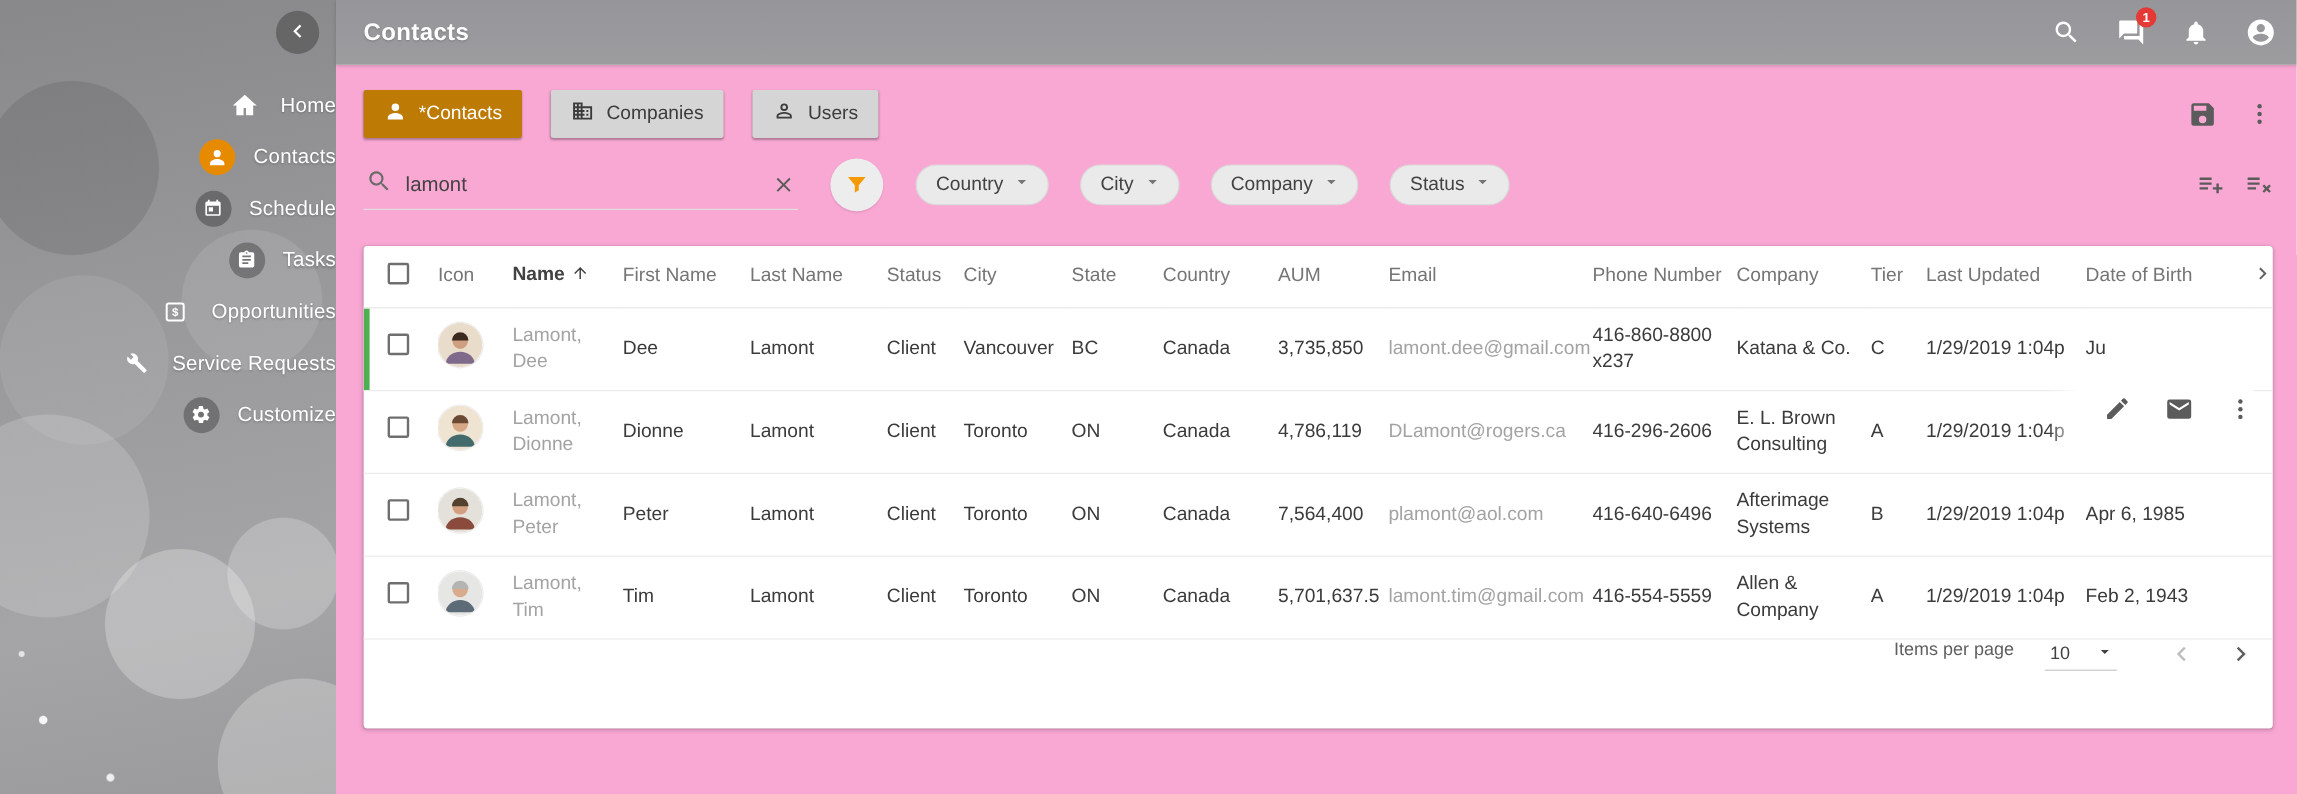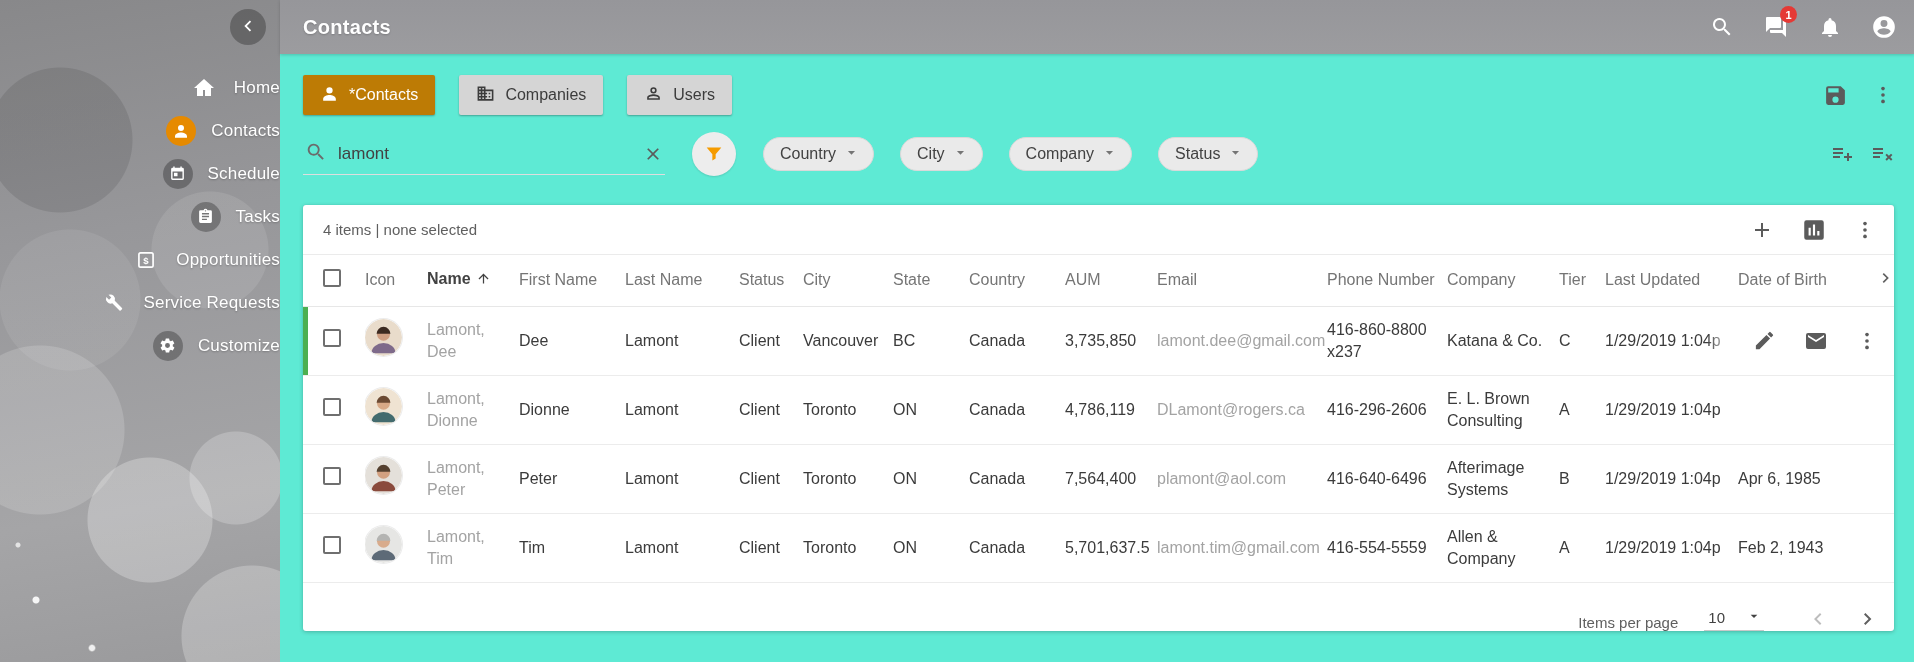--- a/index.html
+++ b/index.html
@@ -49,21 +49,21 @@
     box-shadow:0 1px 3px rgba(0,0,0,.18);position:relative;z-index:3;
   }
   .topbar-title{font-size:20px;font-weight:700;letter-spacing:.3px;text-shadow:0 1px 2px rgba(0,0,0,.2);}
   .topbar-icons{margin-left:auto;display:flex;align-items:center;gap:26px;}
   .tb-icon{position:relative;width:28px;height:28px;display:flex;align-items:center;justify-content:center;color:#fff;cursor:pointer;background:none;border:none;}
   .badge{
     position:absolute;top:-7px;right:-7px;min-width:17px;height:17px;border-radius:9px;background:var(--badge);
     color:#fff;font-size:11px;display:flex;align-items:center;justify-content:center;padding:0 4px;font-weight:700;
   }
 
-  .content{flex:1;background:#5eead4;padding:0 20px 0 23px;position:relative;}
+  .content{flex:1;background:#f9a8d4;padding:0 20px 0 23px;position:relative;}
 
   
   .tabs-row{display:flex;align-items:center;margin-top:21px;}
   .tab{
     height:40px;display:flex;align-items:center;gap:10px;padding:0 17px;margin-right:24px;border:none;border-radius:2px;
     background:#d5d5d5;color:#3c3c3c;font-size:16px;font-family:inherit;cursor:pointer;
     box-shadow:0 1px 2px rgba(0,0,0,.3);
   }
   .tab.active{background:var(--accent);color:#fff;}
   .tabs-right{margin-left:auto;display:flex;align-items:center;gap:24px;color:#565656;}
@@ -101,21 +101,21 @@
   .avatar{display:inline-block;width:37px;height:37px;border-radius:50%;overflow:hidden;box-shadow:0 0 0 1px rgba(0,0,0,.08);}
   .avatar svg{display:block;width:37px;height:37px;}
   .sort-arrow{vertical-align:-2px;margin-left:5px;color:#424242;}
   .th-chevron{color:#616161;cursor:pointer;}
 
   .row-actions{
     position:absolute;top:102px;right:16px;height:67px;display:flex;align-items:center;gap:28px;color:#5f6368;
     background:linear-gradient(90deg,rgba(255,255,255,0) 0%,#fff 16%);padding-left:46px;
   }
 
-  .pagination{display:flex;align-items:flex-end;justify-content:flex-end;height:48px;padding-right:14px;font-size:15px;color:#5f5f5f;}
+  .pagination{display:flex;align-items:flex-start;justify-content:flex-end;height:74px;padding-right:14px;font-size:15px;color:#5f5f5f;}
   .page-size{display:flex;align-items:center;gap:21px;margin-left:26px;border-bottom:1px solid #c9c9c9;padding:2px 2px 3px 4px;cursor:pointer;color:#424242;}
   .pg-prev{margin-left:42px;color:#bdbdbd;}
   .pg-next{margin-left:26px;color:#5f5f5f;}
 </style>
 </head>
 <body>
 
 <div class="app">
 
   <aside class="sidebar">
@@ -312,42 +312,20 @@
           </button>
           <button class="icon-btn">
             <svg width="24" height="24" viewBox="0 0 24 24" fill="currentColor">
                 <path d="M3 6h10v2H3zm0 4h10v2H3zm0 4h7v2H3zm12.4-.9 2.1 2.1-2.1 2.1 1.4 1.4 2.1-2.1 2.1 2.1 1.4-1.4-2.1-2.1 2.1-2.1-1.4-1.4-2.1 2.1-2.1-2.1z"></path>
               </svg>
           </button>
         </div>
       </div>
 
       <div class="card">
-        <div class="card-toolbar">
-          <span>4 items | none selected</span>
-          <div class="toolbar-right">
-            <button class="icon-btn">
-              <svg width="24" height="24" viewBox="0 0 24 24" fill="currentColor">
-                  <path d="M11 5h2v6h6v2h-6v6h-2v-6H5v-2h6z"></path>
-                </svg>
-            </button>
-            <button class="icon-btn">
-              <svg width="26" height="26" viewBox="0 0 24 24" fill="currentColor">
-                  <path d="M19 3H5a2 2 0 0 0-2 2v14a2 2 0 0 0 2 2h14a2 2 0 0 0 2-2V5a2 2 0 0 0-2-2zM9 17H7v-7h2zm4 0h-2V7h2zm4 0h-2v-4h2z"></path>
-                </svg>
-            </button>
-            <button class="icon-btn">
-              <svg width="22" height="22" viewBox="0 0 24 24" fill="currentColor">
-                  <circle cx="12" cy="5" r="2"></circle>
-                  <circle cx="12" cy="12" r="2"></circle>
-                  <circle cx="12" cy="19" r="2"></circle>
-                </svg>
-            </button>
-          </div>
-        </div>
 
         <table>
           <colgroup>
             <col style="width:62px">
               <col style="width:62px">
               <col style="width:92px">
               <col style="width:106px">
             <col style="width:114px">
               <col style="width:64px">
               <col style="width:90px">

